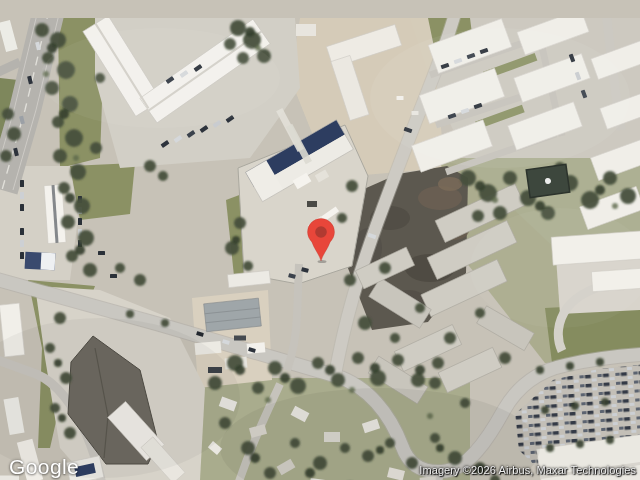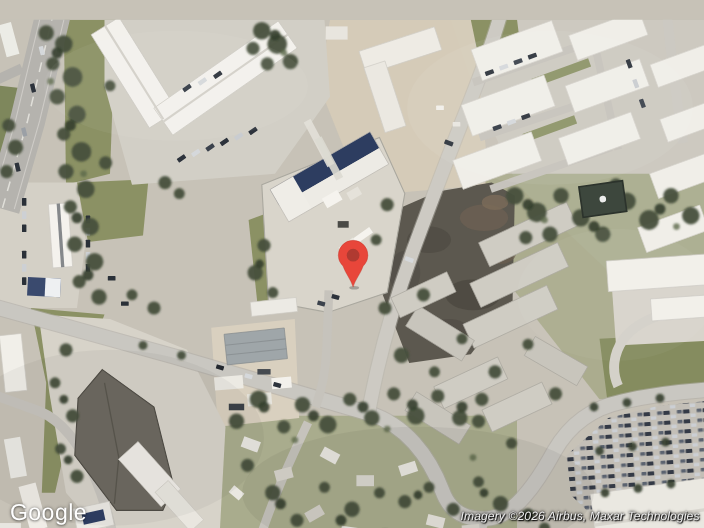--- a/index.html
+++ b/index.html
@@ -6,21 +6,21 @@
   .stage{position:relative;width:640px;height:480px;overflow:hidden;background:#c7c2b7;
          font-family:"Liberation Sans",sans-serif;}
   .stage svg.base{position:absolute;left:0;top:0;display:block;}
   .pin-svg{position:absolute;left:303px;top:193px;width:36px;height:54px;overflow:visible;}
   .google-logo{position:absolute;left:9px;bottom:1px;font-size:21px;line-height:24px;
       color:#ffffff;font-weight:500;letter-spacing:.4px;
       text-shadow:0 0 3px rgba(0,0,0,.45),0 1px 2px rgba(0,0,0,.4);user-select:none;cursor:pointer;}
   .attribution{position:absolute;right:4px;bottom:3px;font-size:11px;line-height:13px;
       color:#efefef;letter-spacing:.1px;
       text-shadow:0 0 2px rgba(0,0,0,.95),0 0 3px rgba(0,0,0,.8),1px 1px 1px rgba(0,0,0,.9);
-      user-select:none;font-style:italic;}
+      user-select:none;}
 </style>
 </head>
 <body>
 
 <div class="stage">
  <div style="position:absolute;inset:0;margin-top:18px;">
 
   <svg class="base" width="640" height="480" viewBox="0 0 640 480" aria-hidden="true">
     <defs>
       <filter id="soft" x="-20%" y="-20%" width="140%" height="140%">

